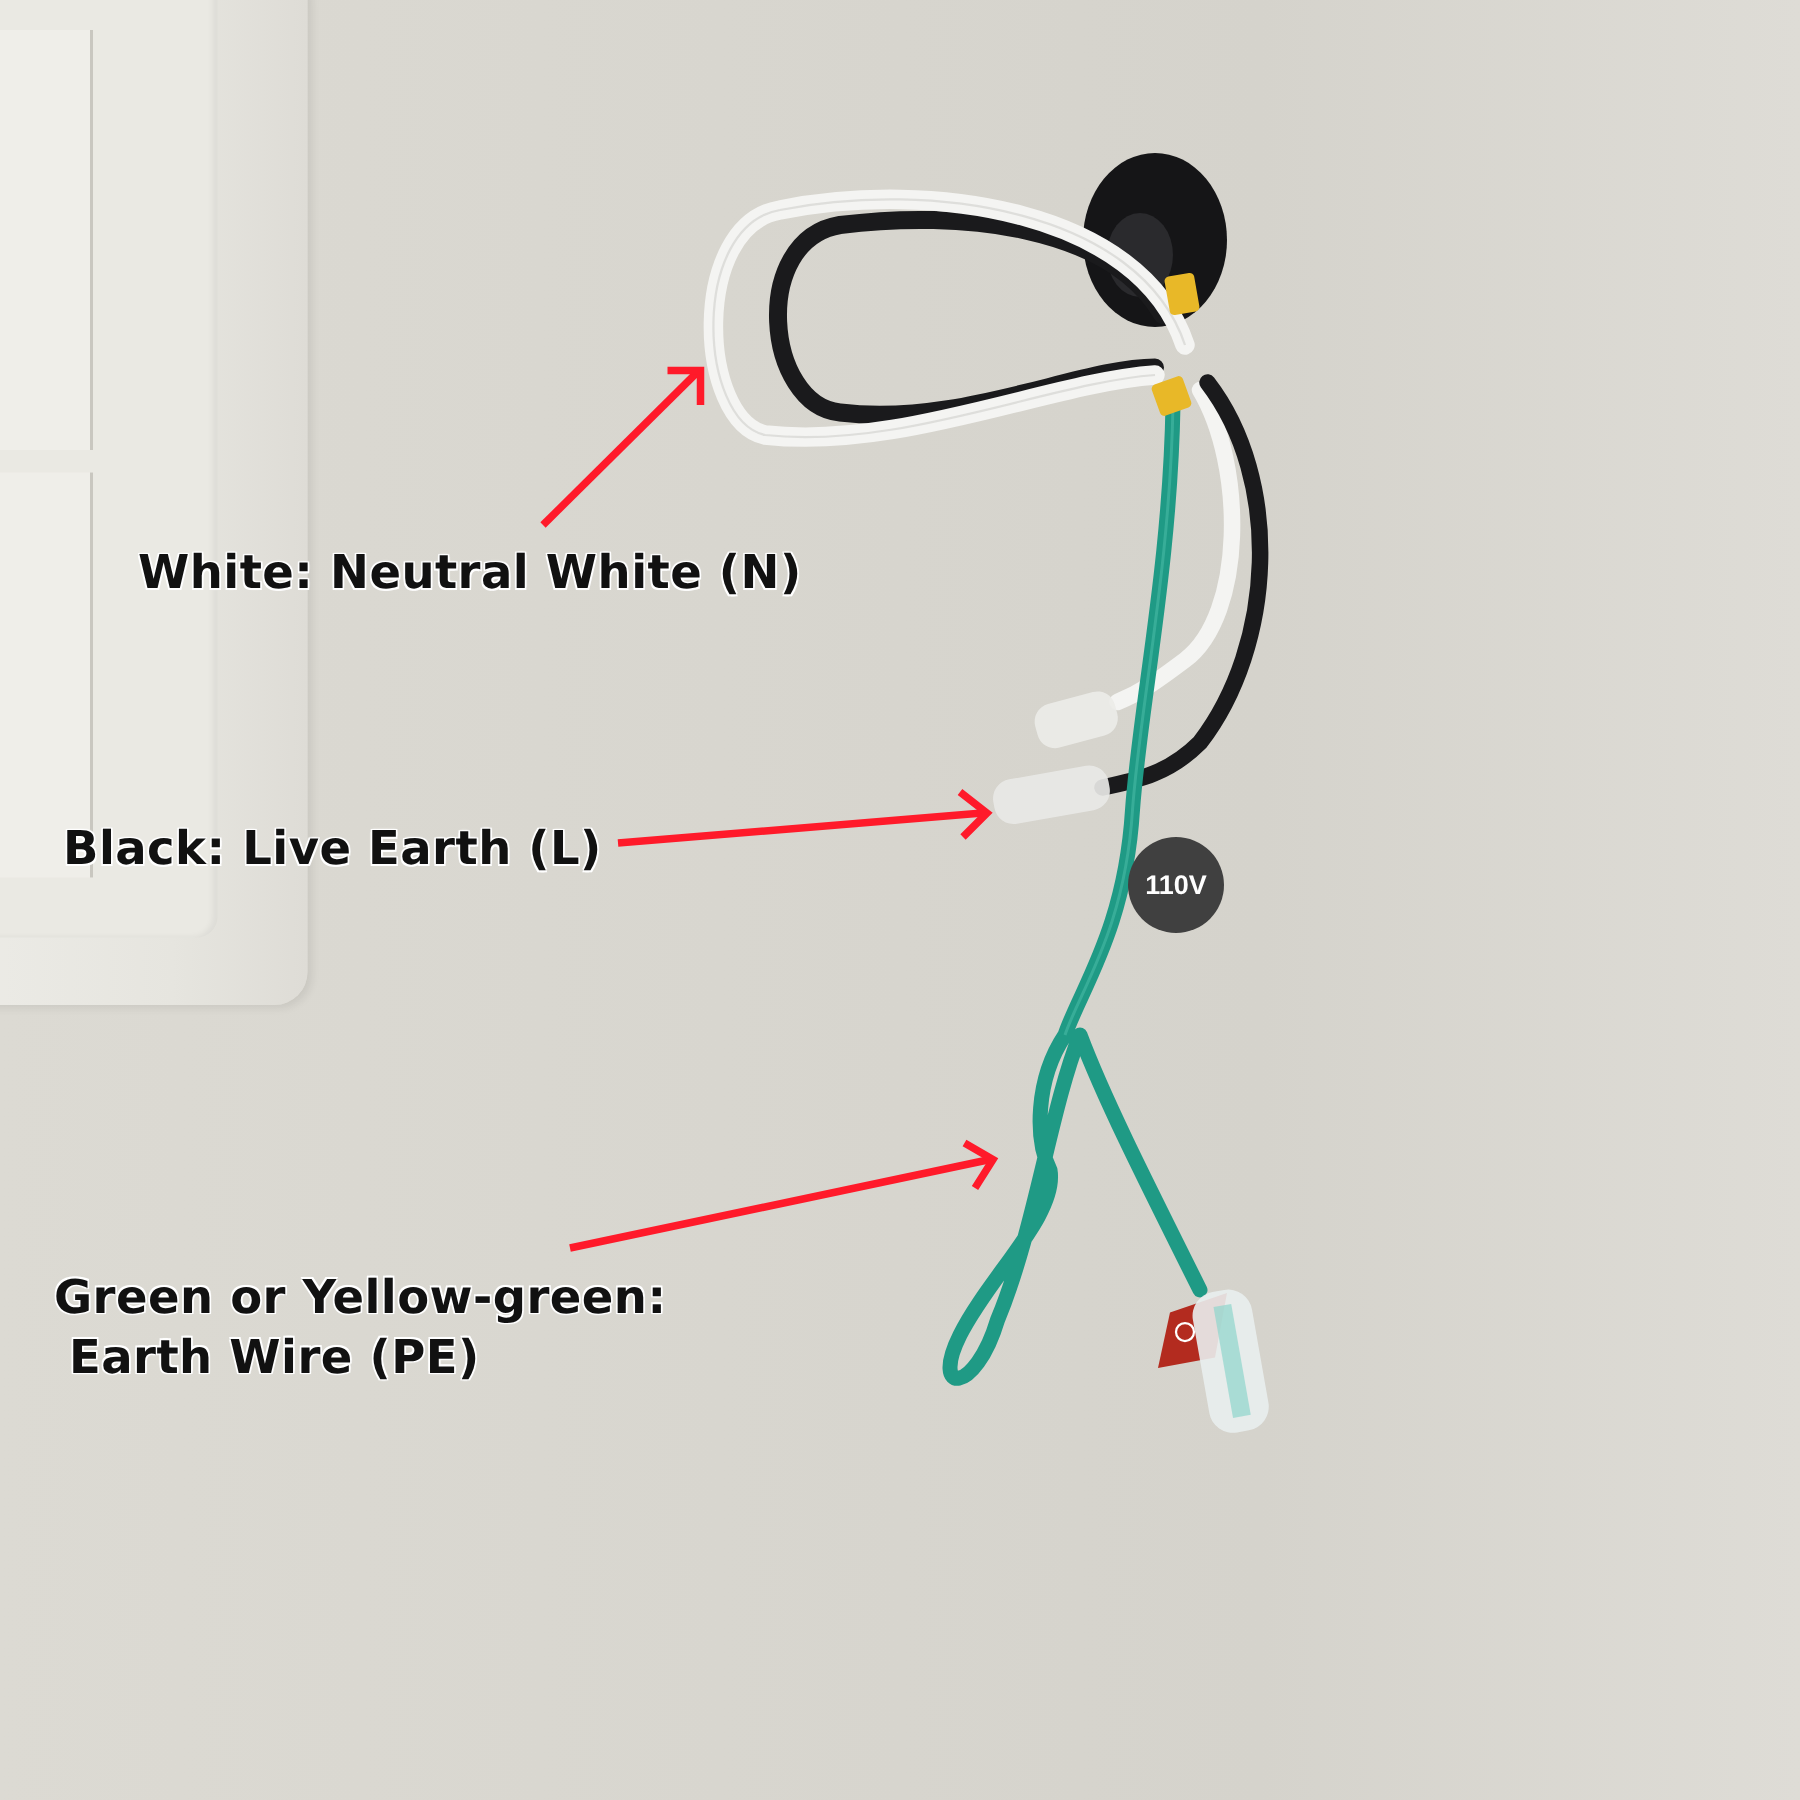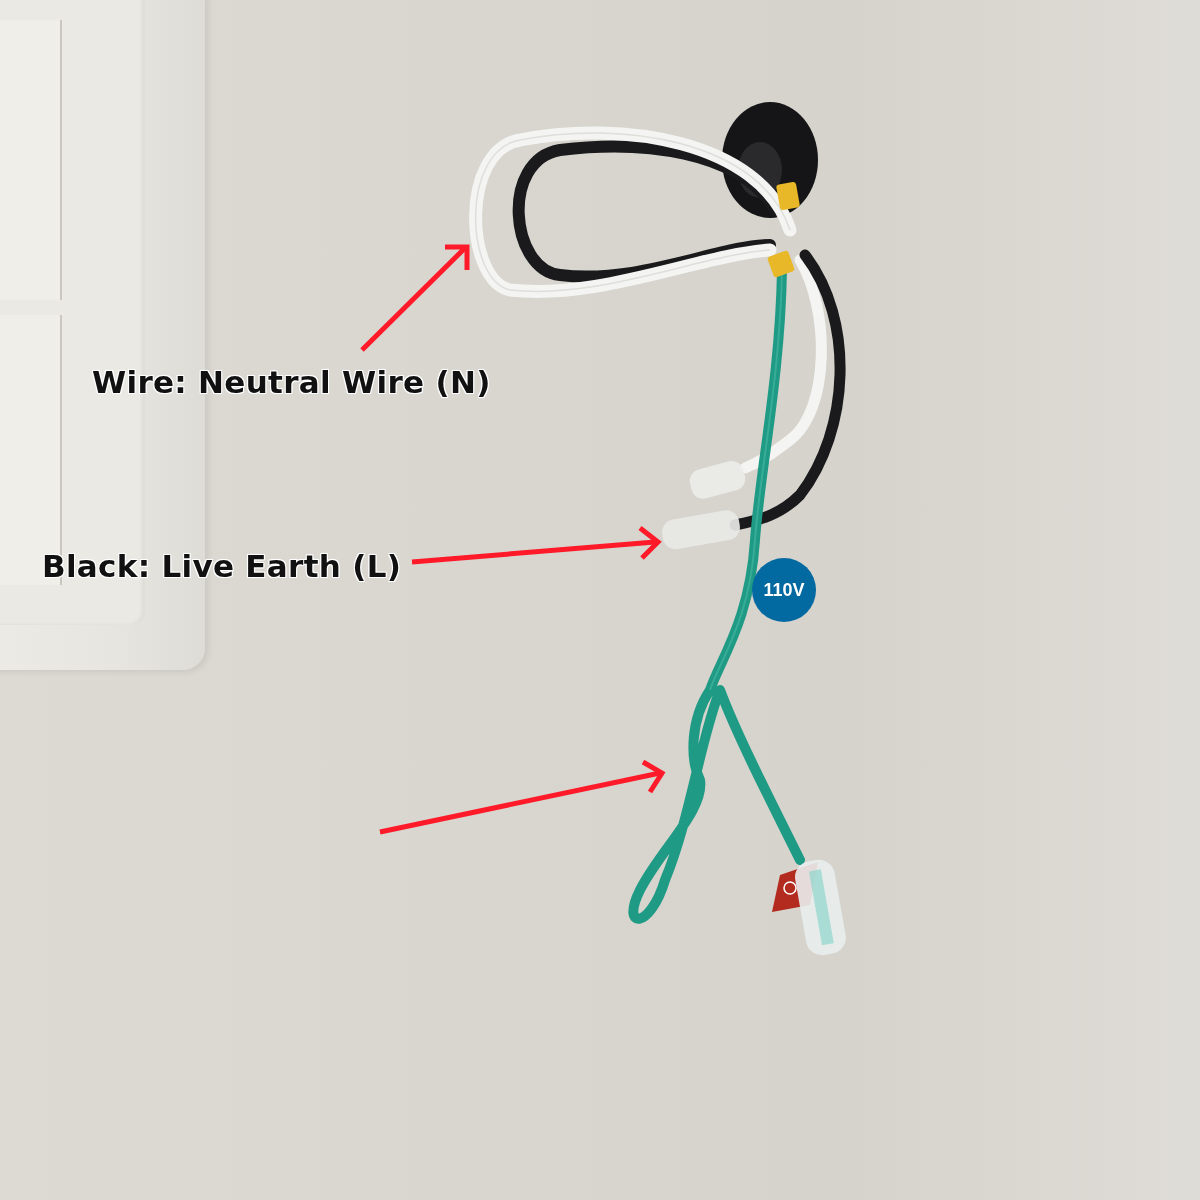--- a/index.html
+++ b/index.html
@@ -32,21 +32,21 @@
       text-shadow: 0 0 2px #fff, 0 0 2px #fff, 1px 1px 0 #fff, -1px -1px 0 #fff, 1px -1px 0 #fff, -1px 1px 0 #fff;
       letter-spacing: 0.3px;
     }
     .label-neutral { left: 92px; top: 362px; }
     .label-live { left: 42px; top: 546px; }
     .label-earth { left: 36px; top: 845px; }
     .label-earth span { display: block; }
     .label-earth .line2 { padding-left: 10px; }
     .badge {
       position: absolute; left: 752px; top: 558px; width: 64px; height: 64px;
-      border-radius: 50%; background: #0369a1; color: #fff;
+      border-radius: 50%; background: #404040; color: #fff;
       font-family: "Liberation Sans", sans-serif; font-weight: bold; font-size: 18px;
       display: flex; align-items: center; justify-content: center; text-align: center;
     }
   </style>
 </head>
 <body>
 
 <div class="switch-plate">
   <div class="switch-frame">
     <div class="switch-key top"></div>
@@ -100,16 +100,18 @@
     <polyline points="640,528 658,542 642,558"></polyline>
   </g>
   <g stroke="#ff1a2a" stroke-width="5" fill="none">
     <line x1="380" y1="832" x2="660" y2="773"></line>
     <polyline points="643,762 662,773 650,792"></polyline>
   </g>
 </svg>
 
 <div class="badge">110V</div>
 
-<div class="label label-neutral">Wire: Neutral Wire (N)</div>
+<div class="label label-neutral">White: Neutral White (N)</div>
 <div class="label label-live">Black: Live Earth (L)</div>
 <div class="label label-earth">
+  <span>Green or Yellow-green:</span>
+  <span class="line2">Earth Wire (PE)</span>
 </div>
 
 </body></html>

